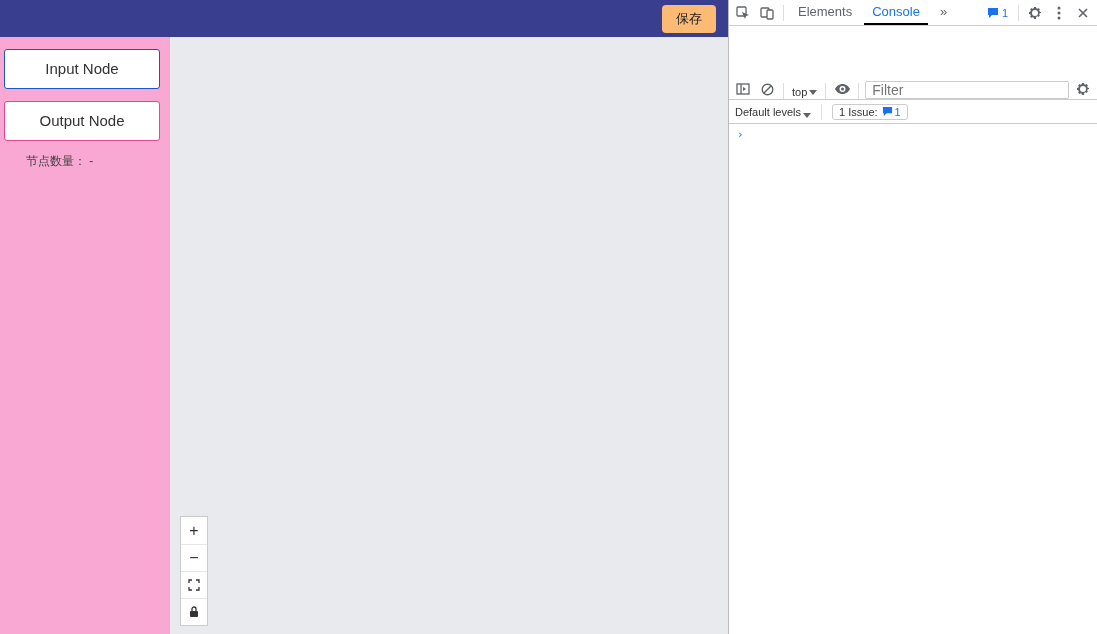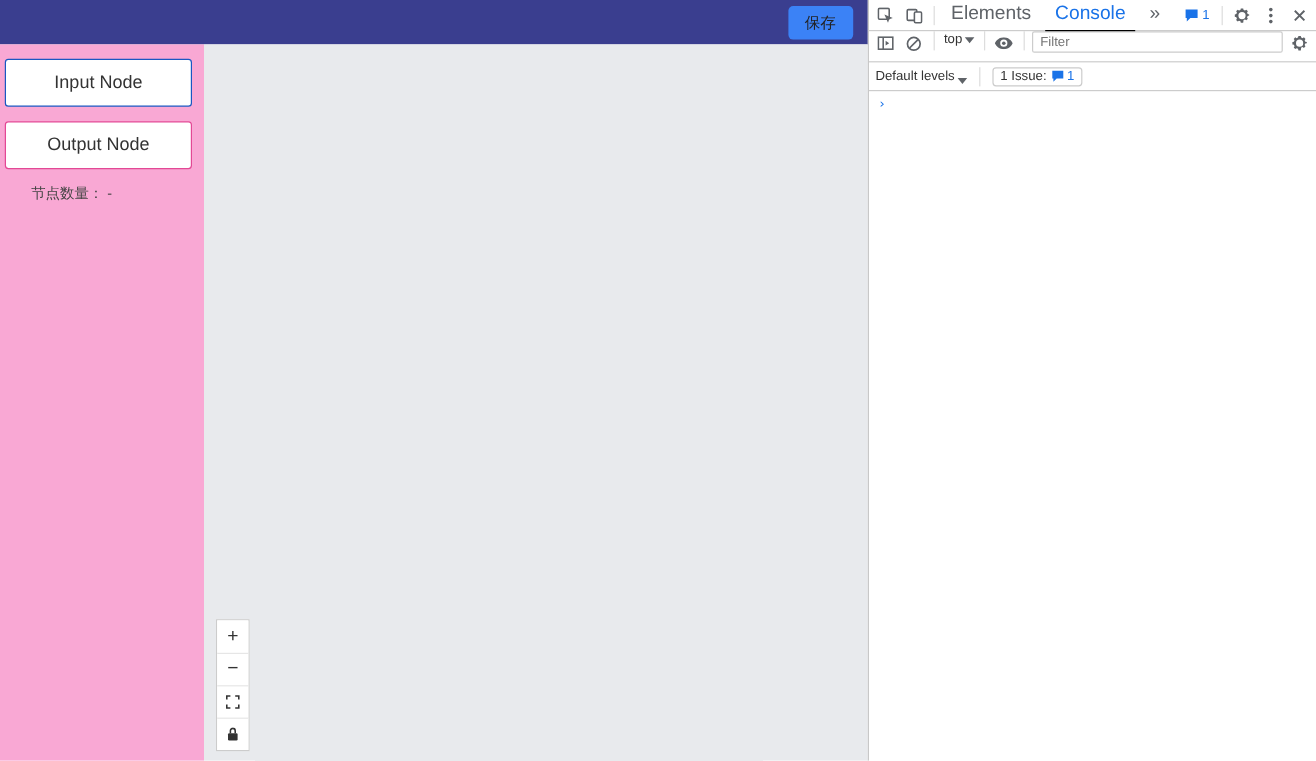--- a/index.html
+++ b/index.html
@@ -23,21 +23,21 @@
 
     .topbar {
       height: 37px;
       background: #3a3e8f;
       display: flex;
       justify-content: flex-end;
       align-items: center;
       padding-right: 12px;
     }
     .save-btn {
-      background: #3b82f6;
+      background: #fdba74;
       border: none;
       border-radius: 4px;
       padding: 5px 14px;
       font-size: 13px;
       color: #222;
       cursor: pointer;
     }
 
     .app-body {
       flex: 1;
@@ -140,21 +140,21 @@
       height: 20px;
       display: flex;
       align-items: center;
       justify-content: center;
       cursor: pointer;
       color: #5f6368;
     }
     .divider { width: 1px; height: 16px; background: #ddd; margin: 0 2px; }
     .tab {
       padding: 4px 8px;
-      font-size: 16px;
+      font-size: 13px;
       color: #5f6368;
       cursor: pointer;
       border-bottom: 2px solid transparent;
     }
     .tab.active {
       color: #1a73e8;
       border-bottom: 2px solid #000000;
     }
     .spacer { flex: 1; }
     .badge-msg {
@@ -163,38 +163,39 @@
       gap: 3px;
       font-size: 11px;
       color: #1a73e8;
       padding: 2px 4px;
     }
     .badge-msg svg { fill: #1a73e8; }
 
     .dt-toolbar {
       height: 26px;
       display: flex;
-      align-items: flex-start;
+      align-items: flex-end;
       border-bottom: 1px solid #ccc;
       padding: 0 4px;
       gap: 4px;
+      margin-top: 48px;
     }
     .ctx-select {
       font-size: 11px;
       color: #333;
       padding: 1px 2px;
       display: flex;
       align-items: center;
       gap: 2px;
       cursor: pointer;
     }
     .filter-input {
       flex: 1;
       height: 18px;
-      font-size: 11px;
+      font-size: 14px;
       padding: 0 6px;
       border: 1px solid #ccc;
       border-radius: 2px;
       outline: none;
       min-width: 40px;
     }
 
     .dt-levelsbar {
       height: 24px;
       display: flex;

